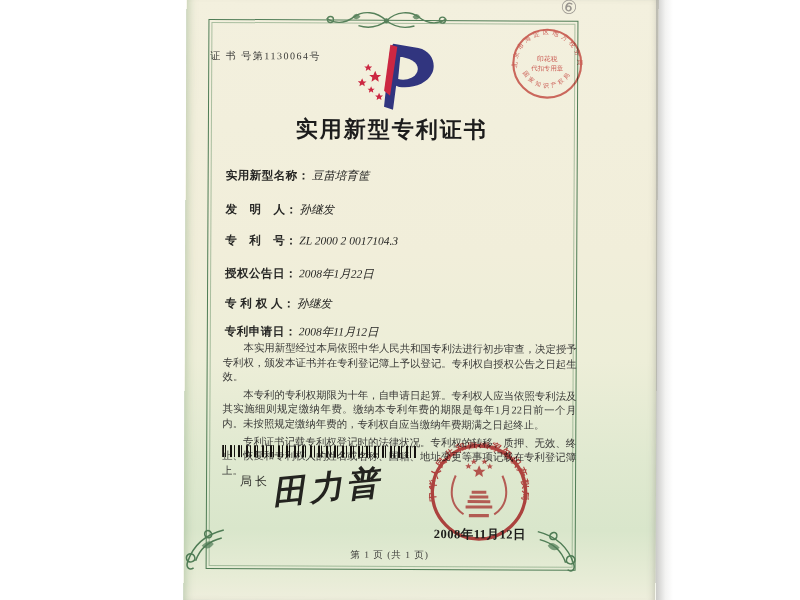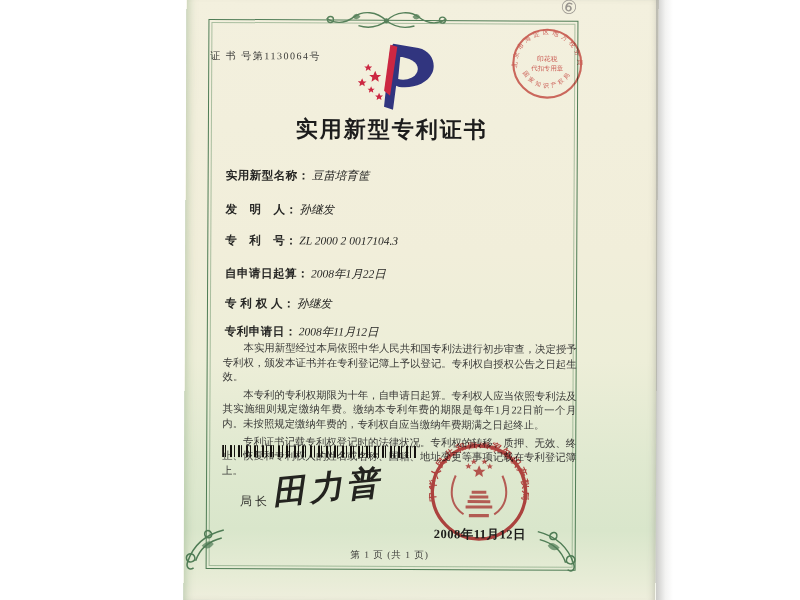--- a/index.html
+++ b/index.html
@@ -34,21 +34,21 @@
   .paras p{margin:0 0 3px 0;font-size:10.4px;line-height:14.6px;color:#3a3a38;
     text-indent:2em;text-align:justify;}
 
   .barcode{position:absolute;left:38px;top:448px;width:194px;height:12px;
     background:repeating-linear-gradient(90deg,
       #15120f 0 1.5px, transparent 1.5px 3px,
       #15120f 3px 4px,  transparent 4px 7.5px,
       #15120f 7.5px 10px, transparent 10px 11.5px,
       #15120f 11.5px 12.5px, transparent 12.5px 16px);}
 
-  .sig-label{position:absolute;left:56px;top:496px;font-size:12px;letter-spacing:3px;color:#33332f;}
+  .sig-label{position:absolute;left:56px;top:476px;font-size:12px;letter-spacing:3px;color:#33332f;}
   .sig-name{position:absolute;left:88px;top:468px;font-size:33px;font-style:italic;font-weight:bold;
     color:#23231f;transform:rotate(-6deg);letter-spacing:4px;}
 
   .seal{position:absolute;left:245px;top:444px;mix-blend-mode:multiply;opacity:.93;}
   .seal-date{position:absolute;left:250px;top:528px;font-size:12.5px;font-weight:bold;
     letter-spacing:.5px;color:#1b1b19;}
   .tax-stamp{position:absolute;left:322px;top:26px;mix-blend-mode:multiply;opacity:.88;}
 
   .footer{position:absolute;left:22px;top:551px;width:368px;text-align:center;
     font-size:9.5px;letter-spacing:1px;color:#3c3c3a;}
@@ -142,21 +142,21 @@
     <div class="row" style="top:171px">
       <span class="lbl">实用新型名称：</span><span class="val">豆苗培育筐</span>
     </div>
     <div class="row" style="top:205px">
       <span class="lbl">发　明　人：</span><span class="val">孙继发</span>
     </div>
     <div class="row" style="top:236px">
       <span class="lbl">专　利　号：</span><span class="val">ZL 2000 2 0017104.3</span>
     </div>
     <div class="row" style="top:269px">
-      <span class="lbl">自申请日起算：</span><span class="val">2008年1月22日</span>
+      <span class="lbl">授权公告日：</span><span class="val">2008年1月22日</span>
     </div>
     <div class="row" style="top:299px">
       <span class="lbl">专 利 权 人：</span><span class="val">孙继发</span>
     </div>
     <div class="row" style="top:327px">
       <span class="lbl">专利申请日：</span><span class="val">2008年11月12日</span>
     </div>
 
     <div class="paras">
       <p>本实用新型经过本局依照中华人民共和国专利法进行初步审查，决定授予专利权，颁发本证书并在专利登记簿上予以登记。专利权自授权公告之日起生效。</p>

